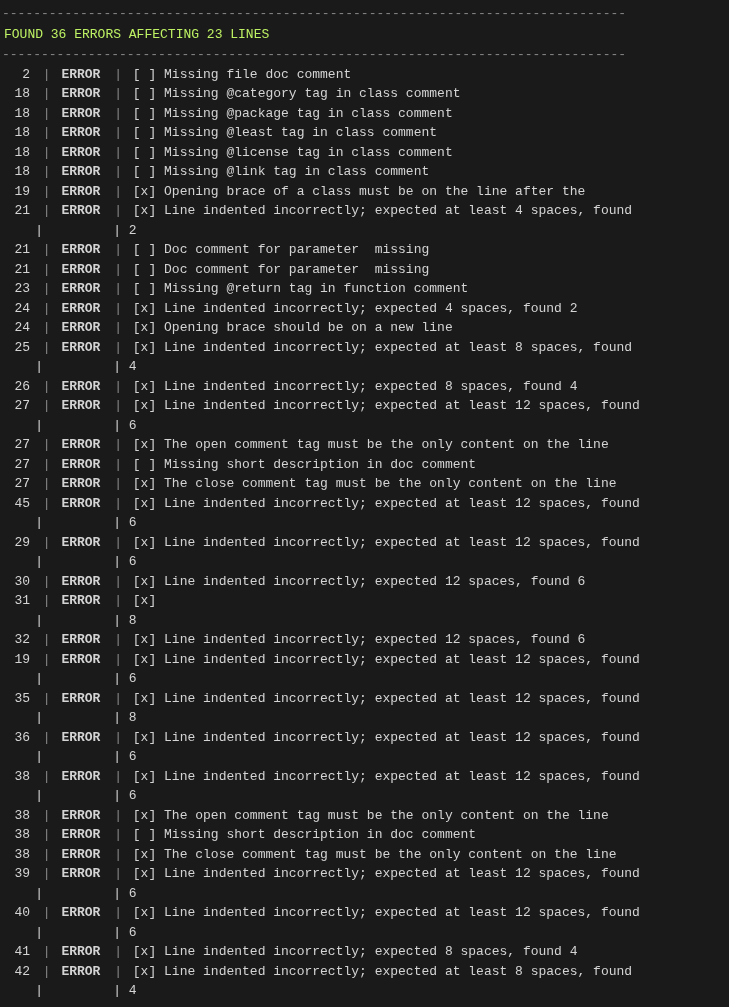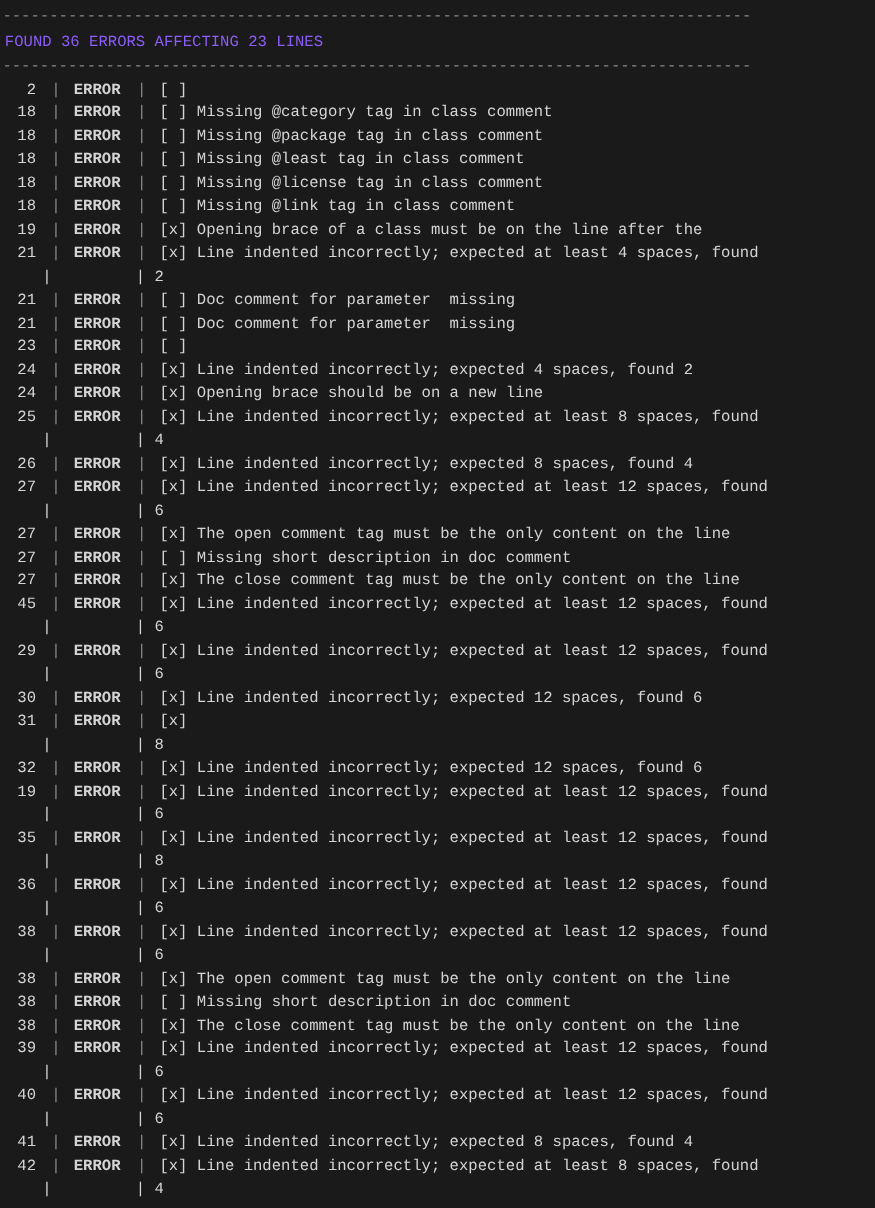--- a/index.html
+++ b/index.html
@@ -21,21 +21,21 @@
       background-color: #1a1a1a;
       padding: 4px 0;
       width: 100%;
     }
     .divider {
       color: #888;
       white-space: pre;
       padding: 0 2px;
     }
     .header-line {
-      color: #8b5cf6;
+      color: #bef264;
       padding: 1px 4px;
       white-space: pre;
     }
     .error-row {
       display: flex;
       white-space: pre;
       padding: 0 4px;
     }
     .line-num {
       color: #d4d4d4;
@@ -73,21 +73,21 @@
 </head>
 <body>
 
 <div class="terminal">
   <div class="divider">--------------------------------------------------------------------------------</div>
   <div class="header-line">FOUND 36 ERRORS AFFECTING 23 LINES</div>
   <div class="divider">--------------------------------------------------------------------------------</div>
 
   <div id="error-list">
       <div class="row-block">
-        <div class="error-row"><span class="line-num">2</span><span class="separator"> | </span><span class="error-label">ERROR</span><span class="separator"> | </span><span class="bracket-x">[ ] </span></div>
+        <div class="error-row"><span class="line-num">2</span><span class="separator"> | </span><span class="error-label">ERROR</span><span class="separator"> | </span><span class="bracket-x">[ ] </span><span class="message">Missing file doc comment</span></div>
       </div>
       <div class="row-block">
         <div class="error-row"><span class="line-num">18</span><span class="separator"> | </span><span class="error-label">ERROR</span><span class="separator"> | </span><span class="bracket-x">[ ] </span><span class="message">Missing @category tag in class comment</span></div>
       </div>
       <div class="row-block">
         <div class="error-row"><span class="line-num">18</span><span class="separator"> | </span><span class="error-label">ERROR</span><span class="separator"> | </span><span class="bracket-x">[ ] </span><span class="message">Missing @package tag in class comment</span></div>
       </div>
       <div class="row-block">
         <div class="error-row"><span class="line-num">18</span><span class="separator"> | </span><span class="error-label">ERROR</span><span class="separator"> | </span><span class="bracket-x">[ ] </span><span class="message">Missing @least tag in class comment</span></div>
       </div>
@@ -104,21 +104,21 @@
         <div class="error-row"><span class="line-num">21</span><span class="separator"> | </span><span class="error-label">ERROR</span><span class="separator"> | </span><span class="bracket-x">[x] </span><span class="message">Line indented incorrectly; expected at least 4 spaces, found</span></div>
         <div class="continuation">    |         | 2</div>
       </div>
       <div class="row-block">
         <div class="error-row"><span class="line-num">21</span><span class="separator"> | </span><span class="error-label">ERROR</span><span class="separator"> | </span><span class="bracket-x">[ ] </span><span class="message">Doc comment for parameter  missing</span></div>
       </div>
       <div class="row-block">
         <div class="error-row"><span class="line-num">21</span><span class="separator"> | </span><span class="error-label">ERROR</span><span class="separator"> | </span><span class="bracket-x">[ ] </span><span class="message">Doc comment for parameter  missing</span></div>
       </div>
       <div class="row-block">
-        <div class="error-row"><span class="line-num">23</span><span class="separator"> | </span><span class="error-label">ERROR</span><span class="separator"> | </span><span class="bracket-x">[ ] </span></div>
+        <div class="error-row"><span class="line-num">23</span><span class="separator"> | </span><span class="error-label">ERROR</span><span class="separator"> | </span><span class="bracket-x">[ ] </span><span class="message">Missing @return tag in function comment</span></div>
       </div>
       <div class="row-block">
         <div class="error-row"><span class="line-num">24</span><span class="separator"> | </span><span class="error-label">ERROR</span><span class="separator"> | </span><span class="bracket-x">[x] </span><span class="message">Line indented incorrectly; expected 4 spaces, found 2</span></div>
       </div>
       <div class="row-block">
         <div class="error-row"><span class="line-num">24</span><span class="separator"> | </span><span class="error-label">ERROR</span><span class="separator"> | </span><span class="bracket-x">[x] </span><span class="message">Opening brace should be on a new line</span></div>
       </div>
       <div class="row-block">
         <div class="error-row"><span class="line-num">25</span><span class="separator"> | </span><span class="error-label">ERROR</span><span class="separator"> | </span><span class="bracket-x">[x] </span><span class="message">Line indented incorrectly; expected at least 8 spaces, found</span></div>
         <div class="continuation">    |         | 4</div>

